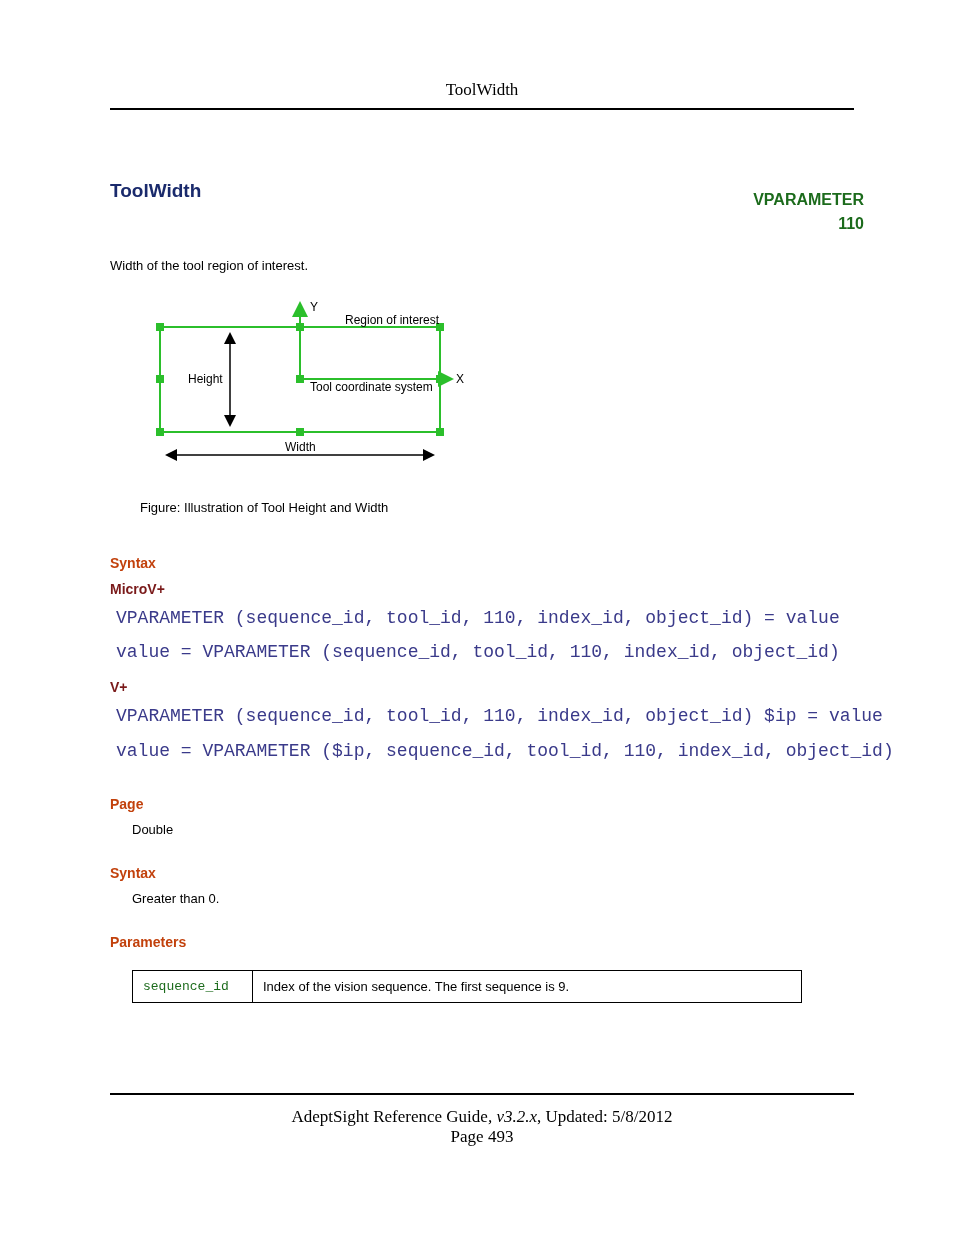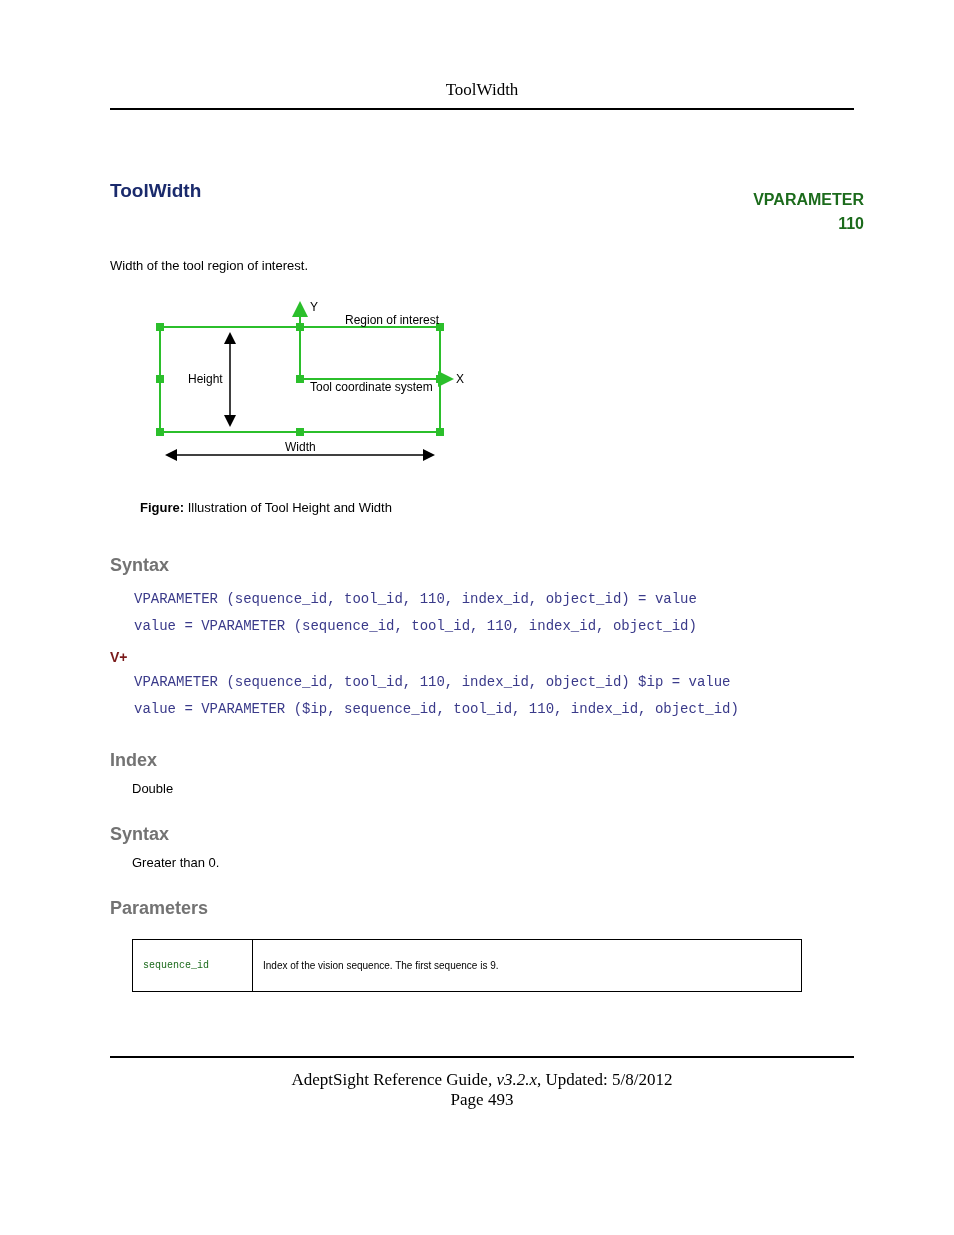--- a/index.html
+++ b/index.html
@@ -43,68 +43,68 @@
     margin-top: 56px;
     margin-bottom: 24px;
   }
   .figure-wrap { margin-left: 30px; }
   svg.diagram { display: block; }
   .fig-caption {
     font-family: Arial, sans-serif;
     font-size: 13px;
     margin: 18px 0 40px 30px;
   }
-  .fig-caption b { font-weight: bold; }
+  .fig-caption b { font-weight: normal; }
   .h2 {
-    font-size: 18px;
-    font-weight: bold;
-    color: #737373;
+    font-size: 14px;
+    font-weight: bold;
+    color: #c2410c;
     margin-top: 28px;
     margin-bottom: 10px;
   }
   .h3 {
     font-size: 14px;
     font-weight: bold;
     color: #7a1a1a;
     margin-top: 10px;
     margin-bottom: 4px;
   }
   .code {
     font-family: "Courier New", monospace;
-    font-size: 14px;
+    font-size: 18px;
     color: #3a3a8a;
-    margin-left: 24px;
+    margin-left: 6px;
     line-height: 1.9;
     white-space: pre;
   }
   .body-text {
     font-size: 13px;
     margin-left: 22px;
     margin-top: 4px;
   }
   table.params {
     border-collapse: collapse;
     width: 90%;
     margin-left: 22px;
     margin-top: 20px;
   }
   table.params td {
     border: 1px solid #000;
-    padding: 20px 10px;
-    font-size: 10px;
+    padding: 8px 10px;
+    font-size: 13px;
     vertical-align: middle;
   }
   table.params td.param-name {
     font-family: "Courier New", monospace;
     color: #1c6b1c;
     width: 120px;
   }
   .footer-rule {
     border-top: 2px solid #000;
-    margin-top: 64px;
+    margin-top: 90px;
     padding-top: 12px;
     text-align: center;
     font-family: "Times New Roman", serif;
     font-size: 17px;
   }
   .footer-rule i { font-style: italic; }
   .page-num {
     text-align: center;
     font-family: "Times New Roman", serif;
     font-size: 17px;
@@ -171,28 +171,29 @@
       <text x="145" y="154" font-family="Arial" font-size="12">Width</text>
     </svg>
   </div>
 
   <div class="fig-caption">
     <b>Figure:</b><span> Illustration of Tool Height and Width</span>
   </div>
 
   <div class="h2">Syntax</div>
 
+  <div class="h3">MicroV+</div>
   <div class="code"><span>VPARAMETER (sequence_id, tool_id, 110, index_id, object_id) = value</span>
 <span>value = VPARAMETER (sequence_id, tool_id, 110, index_id, object_id)</span></div>
 
   <div class="h3">V+</div>
   <div class="code"><span>VPARAMETER (sequence_id, tool_id, 110, index_id, object_id) $ip = value</span>
 <span>value = VPARAMETER ($ip, sequence_id, tool_id, 110, index_id, object_id)</span></div>
 
-  <div class="h2">Index</div>
+  <div class="h2">Page</div>
   <div class="body-text">Double</div>
 
   <div class="h2">Syntax</div>
   <div class="body-text">Greater than 0.</div>
 
   <div class="h2">Parameters</div>
   <table class="params">
     <tbody>
         <tr>
       <td class="param-name">sequence_id</td>

